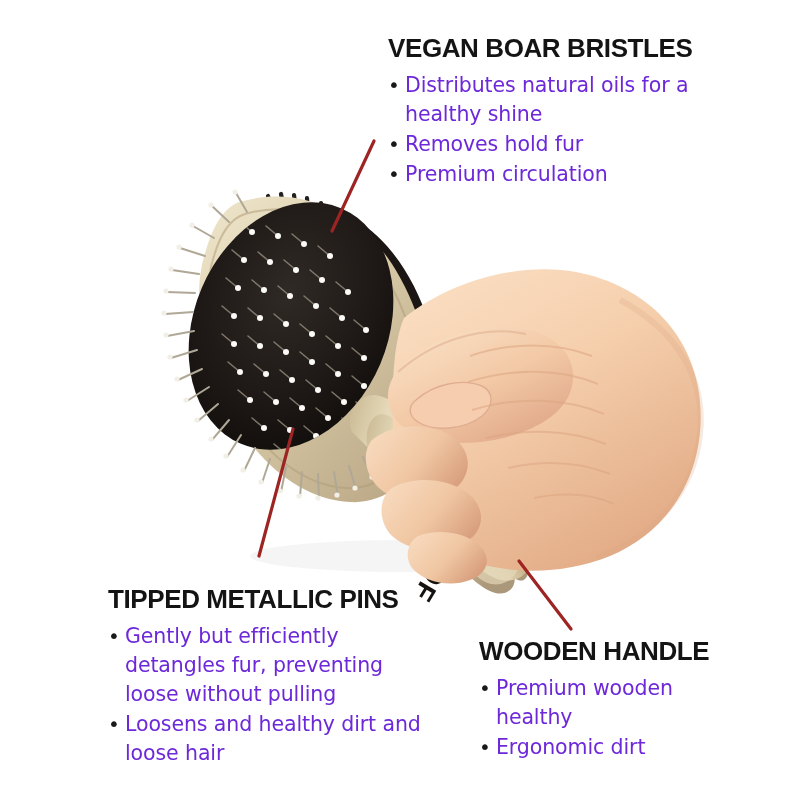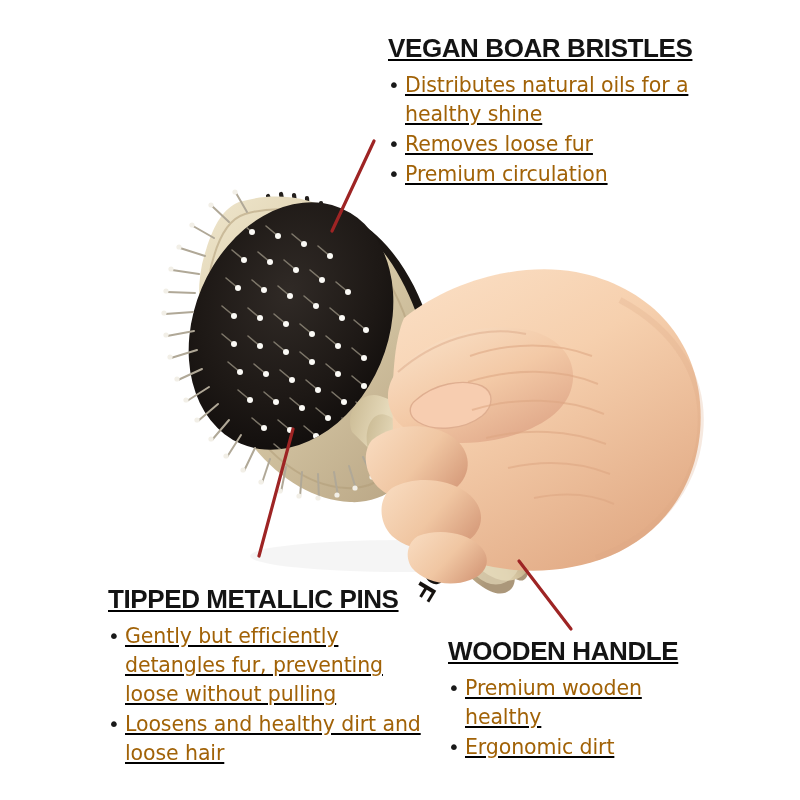--- a/index.html
+++ b/index.html
@@ -6,56 +6,56 @@
   body{
     width:800px;height:800px;
     background:#ffffff;
     font-family:"DejaVu Sans", sans-serif;
     overflow:hidden;
     position:relative;
   }
   #stage{position:absolute;left:0;top:0;width:800px;height:800px;background:#fff;}
 
   
-  .callout{position:absolute;text-decoration:underline;}
+  .callout{position:absolute;}
   .callout h2{
     margin:0 0 10px 0;
     font-family:"Liberation Sans", sans-serif;
     font-weight:700;
     font-size:26px;
     letter-spacing:-0.4px;
     color:#141414;
     line-height:1.0;
     white-space:nowrap;
   }
   .callout ul{
     margin:0;padding:0;list-style:none;
   }
   .callout li{
     position:relative;
     font-family:"DejaVu Sans", sans-serif;
     font-size:20.5px;
     line-height:29px;
-    color:#a16207;
+    color:#6d28d9;
     padding-left:17px;
     margin-bottom:1px;
     letter-spacing:-0.1px;
   }
   .callout li::before{
     content:"•";
     position:absolute;
     left:0;top:0;
     font-size:20px;
     line-height:29px;
     color:#191919;
   }
 
   #callout-bristles{left:388px;top:35px;width:330px;}
   #callout-pins{left:108px;top:586px;width:330px;}
-  #callout-handle{left:448px;top:638px;width:250px;}
+  #callout-handle{left:479px;top:638px;width:250px;}
 
   
   #leaders{position:absolute;left:0;top:0;width:800px;height:800px;pointer-events:none;}
 
   
   #product{position:absolute;left:0;top:0;width:800px;height:800px;}
 </style>
 </head>
 <body>
 
@@ -371,21 +371,21 @@
   <svg id="leaders" viewBox="0 0 800 800" xmlns="http://www.w3.org/2000/svg">
     <line x1="374" y1="141" x2="332" y2="231" stroke="#9e2424" stroke-width="3.2" stroke-linecap="round"></line>
     <line x1="293" y1="429" x2="259" y2="556" stroke="#9e2424" stroke-width="3.2" stroke-linecap="round"></line>
     <line x1="519" y1="561" x2="571" y2="629" stroke="#9e2424" stroke-width="3.2" stroke-linecap="round"></line>
   </svg>
 
   <div class="callout" id="callout-bristles">
     <h2>VEGAN BOAR BRISTLES</h2>
     <ul>
       <li>Distributes natural oils for a healthy shine</li>
-      <li>Removes loose fur</li>
+      <li>Removes hold fur</li>
       <li>Premium circulation</li>
     </ul>
   </div>
 
   <div class="callout" id="callout-pins">
     <h2>TIPPED METALLIC PINS</h2>
     <ul>
       <li>Gently but efficiently detangles fur, preventing loose without pulling</li>
       <li>Loosens and healthy dirt and loose hair</li>
     </ul>

